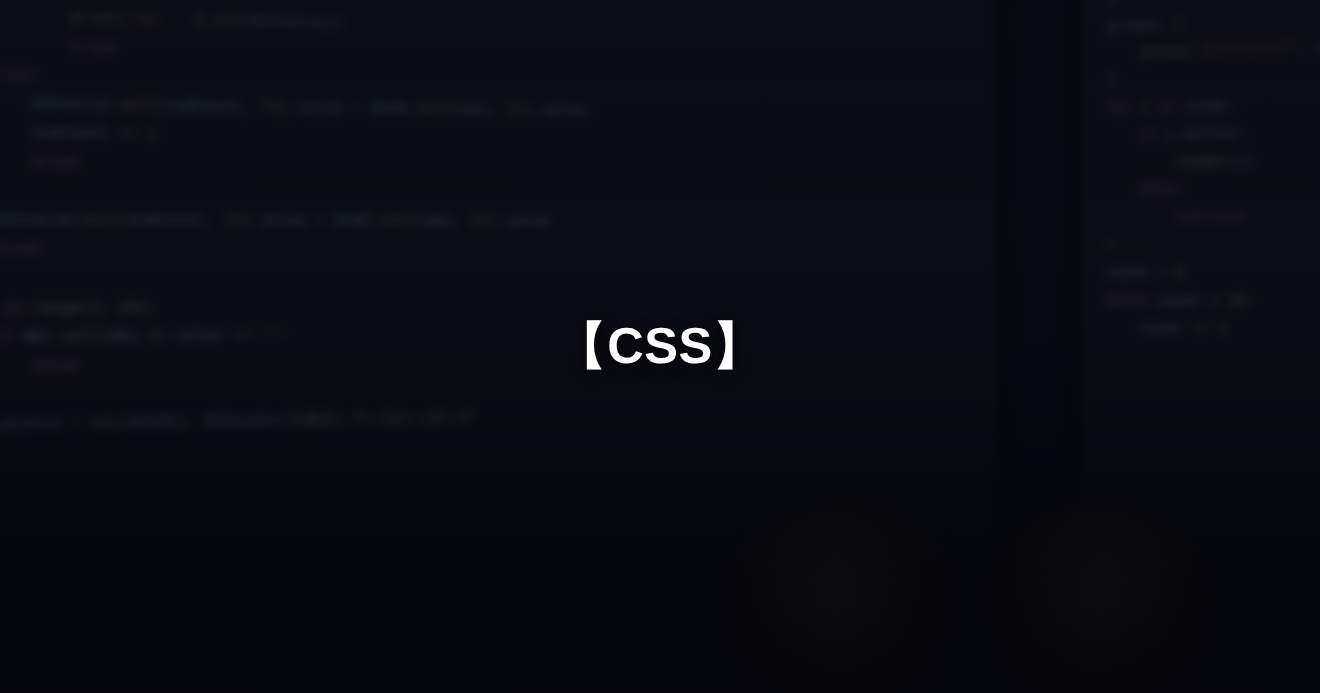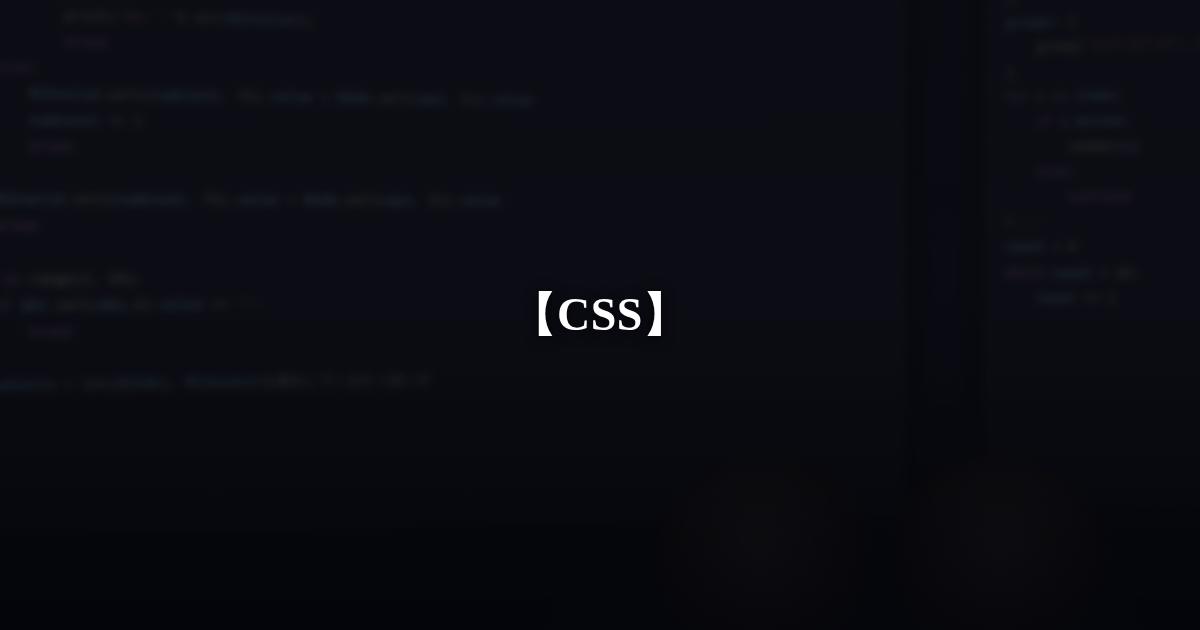--- a/index.html
+++ b/index.html
@@ -107,21 +107,20 @@
 .title-wrap {
   position: absolute;
   inset: 0;
   z-index: 2;
   display: flex;
   flex-direction: column;
   align-items: center;
   justify-content: center;
   padding: 0 60px;
   text-align: center;
-  font-family: Liberation Serif, serif;
 }
 .title-line {
   color: #ffffff;
   font-weight: 700;
   font-size: 46px;
   line-height: 1.55;
   letter-spacing: 0.01em;
   text-shadow: 0 2px 14px rgba(0,0,0,0.85);
 }
 </style>

